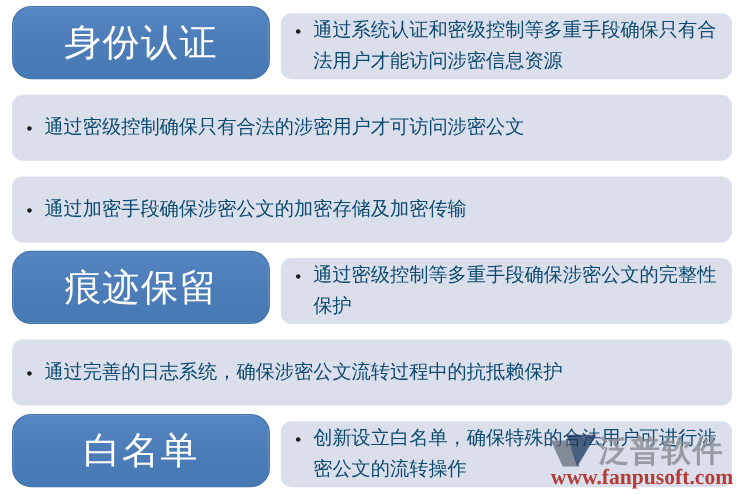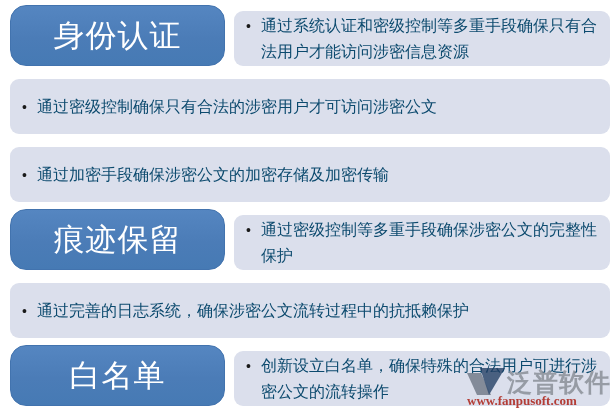--- a/index.html
+++ b/index.html
@@ -70,21 +70,21 @@
   .wm-logo{display:block;margin-right:2px;opacity:.85;}
   .wm-brand{
     font-size:25px;font-weight:700;
     color:rgba(138,143,152,0.85);
     letter-spacing:1px;
     line-height:1;
     white-space:nowrap;
   }
   .wm-url{
     font-family:"Liberation Serif","DejaVu Serif",serif;
-    font-size:13px;font-weight:700;
+    font-size:18px;font-weight:700;
     color:rgba(176,47,38,0.92);
     line-height:1.2;
     white-space:nowrap;
   }
 </style>
 </head>
 <body>
 
 <div class="canvas">
   <div class="rows">

